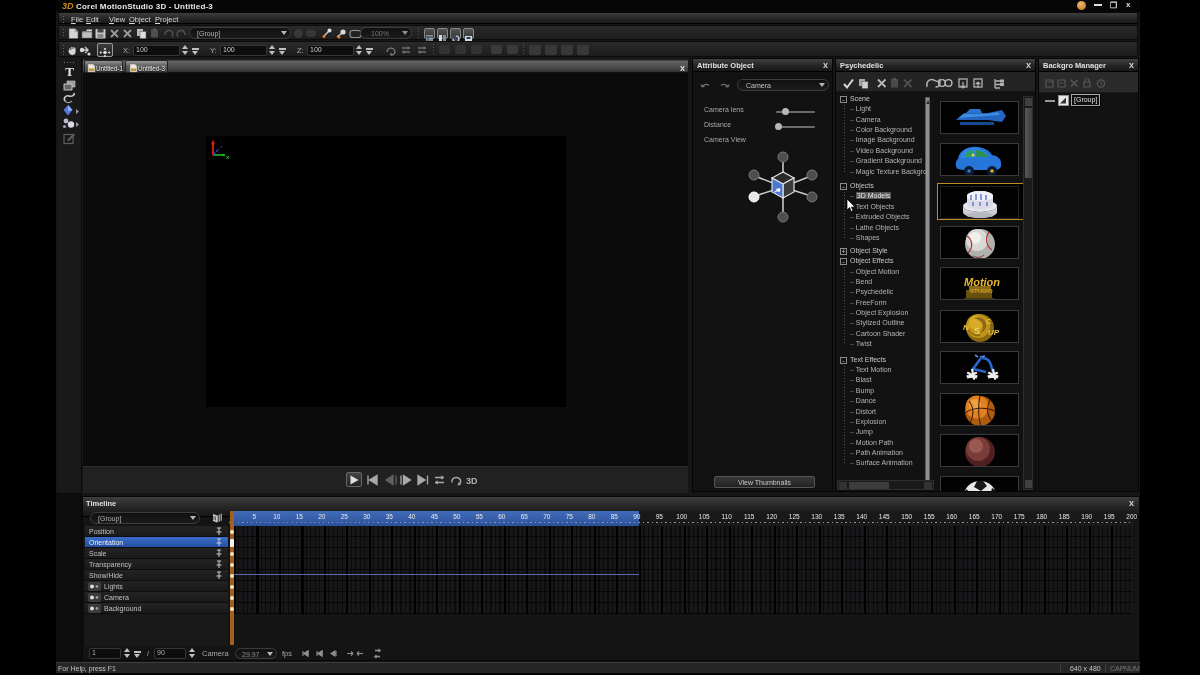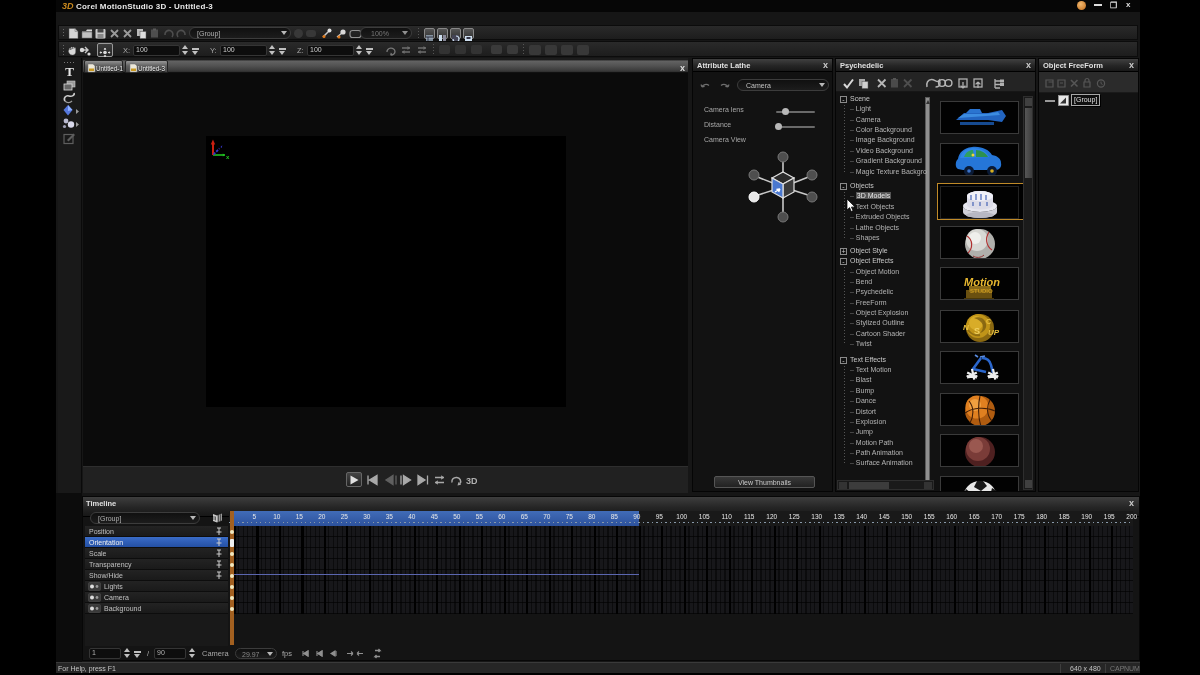--- a/index.html
+++ b/index.html
@@ -55,20 +55,28 @@
 
   <div id="titlebar">
     <span class="logo">3D</span>
     <span class="t">Corel MotionStudio 3D - Untitled-3</span>
     <span class="winbtn" style="left:1021px;top:1px;width:9px;height:9px;border-radius:50%;background:radial-gradient(circle at 40% 35%,#f0b870,#c06a18);"></span>
     <span class="winbtn" style="left:1038px;top:4px;width:8px;height:2px;background:#ddd;"></span>
     <span class="winbtn" style="left:1054px;">❐</span>
     <span class="winbtn" style="left:1070px;top:2px;">x</span>
   </div>
 
+  <div id="menubar">
+      <div class="grip" style="top:2px;height:8px;"></div>
+    <span style="left:12px;"><u>F</u>ile</span>
+    <span style="left:27px;"><u>E</u>dit</span>
+    <span style="left:50px;"><u>V</u>iew</span>
+    <span style="left:70px;"><u>O</u>bject</span>
+    <span style="left:96px;"><u>P</u>roject</span>
+  </div>
 
   <div class="tbar" id="tb1">
     <div class="grip" style="top:2px;height:10px;"></div>
     <svg class="abs" style="left:8px;top:1px;" width="120" height="13" viewBox="0 0 120 13">
 
       <path d="M2 1.5 h6 l3 3 v7 h-9 z" fill="#d4d4d4" stroke="#555" stroke-width="0.5"></path>
       <path d="M8 1.5 v3 h3" fill="none" stroke="#888" stroke-width="0.7"></path>
 
       <path d="M15 4 h4 l1-1.5 h5 v2 h-10 z" fill="#d8d8d8"></path>
       <path d="M15 5 h10 v6 h-10 z" fill="#c0c0c0" stroke="#666" stroke-width="0.5"></path>
@@ -248,21 +256,21 @@
           <path d="M77 3.5 l-2.8 -2.3 v4.6 z M68 8.5 l2.8 -2.3 v4.6 z" fill="#c8c8c8"></path>
         <path d="M85 8.5 a4.4 4 0 1 1 8 1" fill="none" stroke="#c8c8c8" stroke-width="1.5"></path>
           <path d="M90.5 11.5 l3.6 -0.8 l-2.6 -2.6 z" fill="#c8c8c8"></path>
         <text x="99" y="10" fill="#d0d0d0" font-size="9" font-weight="bold" font-family="Liberation Sans">3D</text>
       </svg>
     </div>
   </div>
 
   <div class="panel" id="attr" style="left:636px;top:58px;width:141px;height:434px;">
     <div class="phead">
-        <span class="tt">Attribute Lathe</span>
+        <span class="tt">Attribute Object</span>
         <span class="x">x</span>
       </div>
     <div class="dd" style="left:44px;top:20px;width:92px;height:12px;">
         <span style="position:absolute;left:8px;top:2px;color:#c0c0c0;">Camera</span>
         <span class="arr"></span>
       </div>
     <svg class="abs" style="left:6px;top:20px;" width="34" height="12" viewBox="0 0 34 12">
       <path d="M3 8 a4 3 0 0 1 7 -1.5 m-7 1.5 l-1 -2.5 m1 2.5 l2.6 -0.6" fill="none" stroke="#6e6e6e" stroke-width="1.2"></path>
       <path d="M29 8 a4 3 0 0 0 -7 -1.5 m7 1.5 l1 -2.5 m-1 2.5 l-2.6 -0.6" fill="none" stroke="#6e6e6e" stroke-width="1.2"></path>
     </svg>
@@ -492,21 +500,21 @@
       <div class="abs" style="left:1px;top:383px;width:7px;height:8px;background:#404040;"></div>
     </div>
 
     <svg class="abs" style="left:10px;top:140px;z-index:9;" width="10" height="15" viewBox="0 0 10 15">
       <path d="M1 0 L1 11 L3.6 8.6 L5.2 12.6 L7 11.8 L5.4 8 L9 8 Z" fill="#fff" stroke="#000" stroke-width="0.7"></path>
     </svg>
   </div>
 
   <div class="panel" id="objmgr" style="left:982px;top:58px;width:101px;height:434px;">
     <div class="phead">
-        <span class="tt">Object FreeForm</span>
+        <span class="tt">Backgro Manager</span>
         <span class="x">x</span>
       </div>
     <div class="abs" style="left:0;top:13px;width:99px;height:21px;background:#2b2b2b;border-bottom:1px solid #1a1a1a;"></div>
     <svg class="abs" style="left:5px;top:18px;" width="70" height="13" viewBox="0 0 70 13">
       <path d="M2 3 h7 v7 h-7 z M4.5 5 l4 0" fill="none" stroke="#565656" stroke-width="1.2"></path>
       <path d="M14 3 h7 v7 h-7 z m2 3 h3" fill="none" stroke="#565656" stroke-width="1.2"></path>
       <path d="M27 3 l6.5 6.5 m0 -6.5 l-6.5 6.5" stroke="#565656" stroke-width="1.6"></path>
       <path d="M41 5 v-1.5 a2 2 0 0 1 4 0 v1.5 m-5 0 h6 v5 h-6 z" fill="none" stroke="#565656" stroke-width="1.2"></path>
       <circle cx="57" cy="6.5" r="3.6" fill="none" stroke="#565656" stroke-width="1.2"></circle>
         <path d="M57 4.5 v2 l1.5 1" stroke="#565656" stroke-width="1" fill="none"></path>

